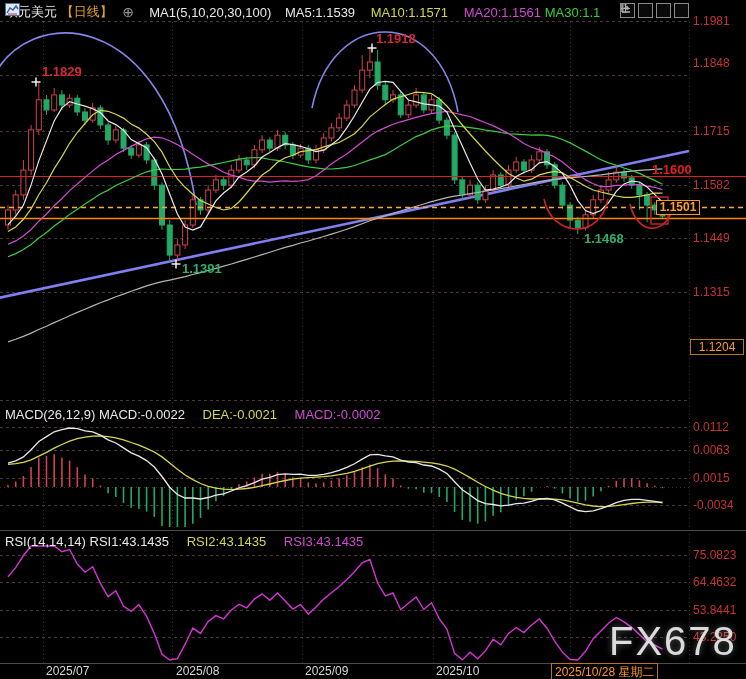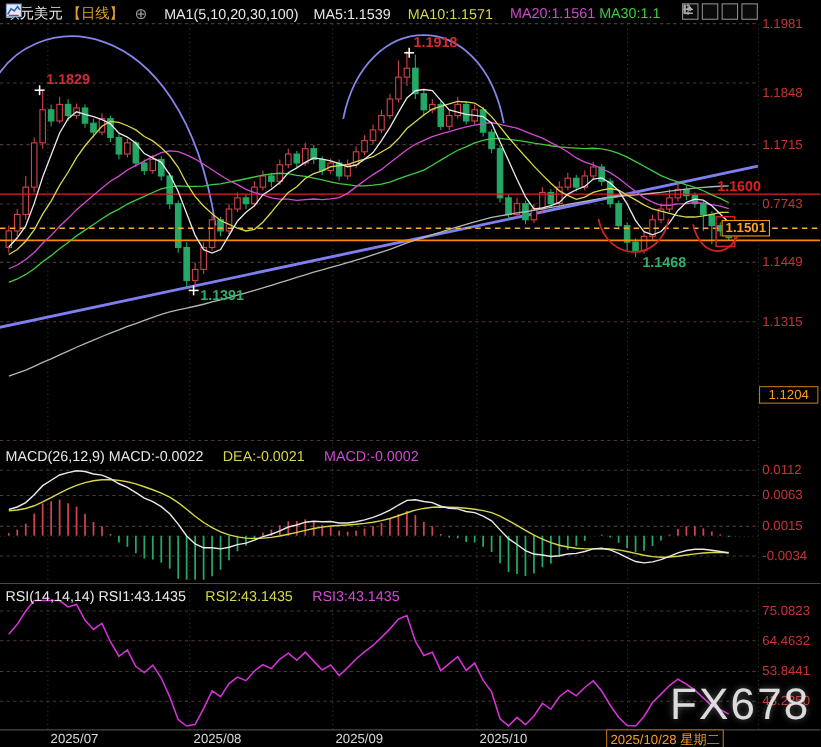--- a/index.html
+++ b/index.html
@@ -379,34 +379,34 @@
       <line x1="647.1" y1="487" x2="647.1" y2="483.1610507258831" stroke="#d0424d" stroke-width="1.6"></line>
       <line x1="654.8000000000001" y1="487" x2="654.8000000000001" y2="485.7029760338578" stroke="#d0424d" stroke-width="1.6"></line>
       <line x1="662.5" y1="487" x2="662.5" y2="488.1132836802904" stroke="#23a865" stroke-width="1.6"></line>
       <polyline points="8,464.4 15.7,463.7 23.4,462.3 31.1,459.8 38.8,456.2 46.5,452.3 54.2,448.2 61.9,444.5 69.6,441.2 77.3,438.7 85,437.1 92.7,436.1 100.4,435.9 108.10000000000001,436.7 115.8,437.9 123.5,439.9 131.2,442.5 138.9,445.2 146.6,448.3 154.3,452.0 162,456.9 169.70000000000002,463.0 177.4,469.3 185.1,475.0 192.8,479.6 200.5,483.5 208.20000000000002,486.3 215.9,488.1 223.6,489.2 231.3,489.6 239,489.2 246.70000000000002,488.5 254.4,487.3 262.1,485.7 269.8,484.0 277.5,482.2 285.2,480.5 292.90000000000003,479.2 300.6,478.2 308.3,477.7 316,477.2 323.7,476.6 331.40000000000003,475.8 339.1,474.7 346.8,473.3 354.5,471.4 362.2,468.9 369.90000000000003,466.1 377.6,463.7 385.3,462.2 393,461.1 400.7,460.9 408.40000000000003,461.1 416.1,461.4 423.8,462.1 431.5,462.9 439.2,464.2 446.90000000000003,466.0 454.6,469.2 462.3,473.3 470,477.6 477.7,482.2 485.40000000000003,486.5 493.1,490.1 500.8,493.3 508.5,495.7 516.2,497.3 523.9,498.4 531.6,499.0 539.3000000000001,499.0 547,498.9 554.7,499.1 562.4,499.9 570.1,501.3 577.8000000000001,503.1 585.5,504.8 593.2,506.0 600.9,506.6 608.6,506.4 616.3000000000001,505.7 624,504.6 631.7,503.5 639.4,502.7 647.1,502.2 654.8000000000001,502.1 662.5,502.2" fill="none" stroke="#d6d64a" stroke-width="1.3"></polyline>
       <polyline points="8,463.2 15.7,460.9 23.4,456.9 31.1,449.8 38.8,441.5 46.5,436.6 54.2,431.8 61.9,429.7 69.6,428.0 77.3,428.7 85,430.9 92.7,431.9 100.4,435.1 108.10000000000001,439.8 115.8,443.0 123.5,447.9 131.2,452.9 138.9,456.1 146.6,460.6 154.3,467.0 162,476.5 169.70000000000002,487.2 177.4,494.5 185.1,498.0 192.8,498.0 200.5,499.0 208.20000000000002,497.5 215.9,495.1 223.6,493.8 231.3,491.0 239,487.8 246.70000000000002,485.7 254.4,482.6 262.1,479.1 269.8,477.3 277.5,474.7 285.2,473.8 292.90000000000003,474.3 300.6,474.1 308.3,475.4 316,475.4 323.7,474.3 331.40000000000003,472.6 339.1,470.3 346.8,467.4 354.5,463.8 362.2,459.1 369.90000000000003,454.9 377.6,454.4 385.3,455.9 393,456.9 400.7,460.2 408.40000000000003,462.0 416.1,462.6 423.8,465.0 431.5,466.0 439.2,469.2 446.90000000000003,473.5 454.6,481.7 462.3,489.7 470,495.0 477.7,500.6 485.40000000000003,503.7 493.1,504.5 500.8,505.9 508.5,505.2 516.2,503.6 523.9,503.1 531.6,501.4 539.3000000000001,499.0 547,498.4 554.7,499.9 562.4,503.1 570.1,506.9 577.8000000000001,510.5 585.5,511.7 593.2,510.8 600.9,508.7 608.6,505.8 616.3000000000001,502.6 624,500.4 631.7,499.3 639.4,499.3 647.1,500.3 654.8000000000001,501.4 662.5,502.8" fill="none" stroke="#e8e8e8" stroke-width="1.3"></polyline>
       <polyline points="8,576.7 15.7,567.6 23.4,555.5 31.1,546.0 38.8,546.0 46.5,546.0 54.2,546.0 61.9,551.7 69.6,549.5 77.3,564.0 85,572.2 92.7,566.8 100.4,583.4 108.10000000000001,596.6 115.8,590.8 123.5,606.0 131.2,611.4 138.9,604.6 146.6,616.4 154.3,633.5 162,654.3 169.70000000000002,660.0 177.4,658.6 185.1,644.2 192.8,628.1 200.5,633.4 208.20000000000002,621.4 215.9,615.6 223.6,618.8 231.3,610.0 239,604.3 246.70000000000002,607.8 254.4,599.1 262.1,593.8 269.8,600.3 277.5,592.9 285.2,601.0 292.90000000000003,609.1 300.6,604.5 308.3,614.1 316,606.9 323.7,599.1 331.40000000000003,592.7 339.1,586.8 346.8,579.4 354.5,571.7 362.2,562.8 369.90000000000003,559.5 377.6,583.0 385.3,595.9 393,593.0 400.7,609.7 408.40000000000003,603.3 416.1,597.0 423.8,609.5 431.5,602.8 439.2,618.6 446.90000000000003,629.0 454.6,653.4 462.3,659.9 470,652.2 477.7,658.8 485.40000000000003,650.9 493.1,639.3 500.8,644.8 508.5,633.4 516.2,627.5 523.9,632.6 531.6,625.0 539.3000000000001,619.0 547,628.2 554.7,641.1 562.4,652.1 570.1,659.5 577.8000000000001,660.0 585.5,651.3 593.2,638.7 600.9,631.0 608.6,623.2 616.3000000000001,617.5 624,621.9 631.7,627.4 639.4,634.6 647.1,641.7 654.8000000000001,645.1 662.5,649.2" fill="none" stroke="#d633d6" stroke-width="1.4"></polyline>
     </svg>
 
   <div id="overlay">
       <div class="axlbl" style="top: 14px;">1.1981</div>
-      <div class="axlbl" style="top: 77px;">1.1848</div>
+      <div class="axlbl" style="top: 56px;">1.1848</div>
       <div class="axlbl" style="top: 124px;">1.1715</div>
-      <div class="axlbl" style="top: 178px;">0.7743</div>
+      <div class="axlbl" style="top: 178px;">1.1582</div>
       <div class="axlbl" style="top: 231px;">1.1449</div>
       <div class="axlbl" style="top: 285px;">1.1315</div>
       <div class="axlbl macd" style="top: 420px;">0.0112</div>
       <div class="axlbl macd" style="top: 443px;">0.0063</div>
       <div class="axlbl macd" style="top: 471px;">0.0015</div>
       <div class="axlbl macd" style="top: 498px;">-0.0034</div>
       <div class="axlbl rsi" style="top: 548px;">75.0823</div>
       <div class="axlbl rsi" style="top: 575px;">64.4632</div>
       <div class="axlbl rsi" style="top: 603px;">53.8441</div>
       <div class="axlbl rsi" style="top: 630px;">43.2250</div>
-      <div class="lowtag" style="top: 351px;">1.1204</div>
+      <div class="lowtag" style="top: 339px;">1.1204</div>
       <div class="ann red" style="left: 42px; top: 64px;">1.1829</div>
       <div class="ann red" style="left: 376px; top: 31px;">1.1918</div>
       <div class="ann green" style="left: 182px; top: 261px;">1.1391</div>
       <div class="ann green" style="left: 584px; top: 231px;">1.1468</div>
     </div>
 
   <div class="lvl1600">1.1600</div>
   <div class="pricetag">1.1501</div>
 
   <div class="indrow" style="top:407px;">

